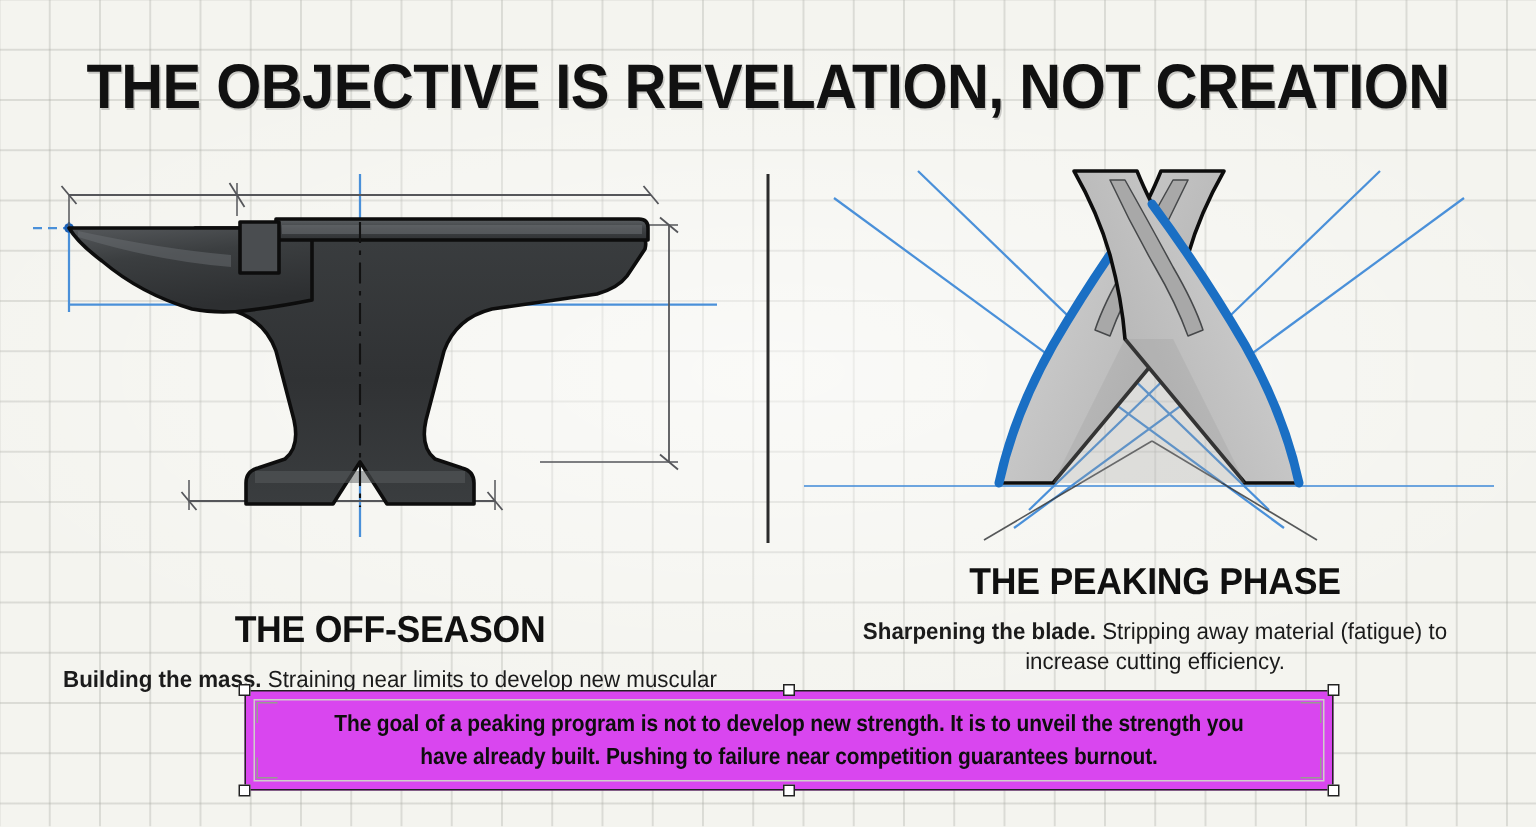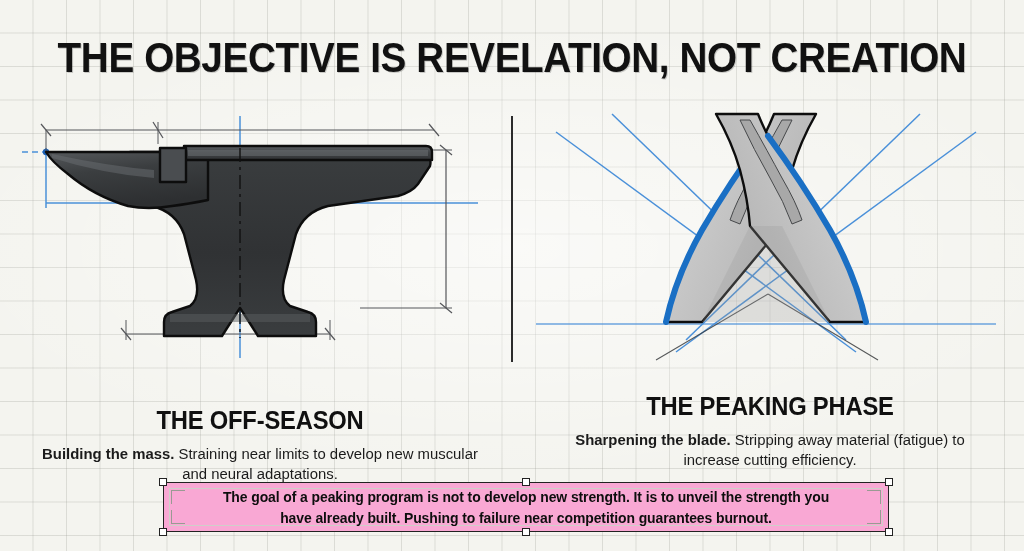--- a/index.html
+++ b/index.html
@@ -60,21 +60,21 @@
   
   .panel { position:absolute; top:108px; height:260px; }
   #panel-left  { left:8px;   width:500px; }
   #panel-right { left:516px; width:500px; }
 
   .panel-svg { display:block; width:100%; height:100%; }
 
   
   .caption-block { position:absolute; text-align:center; }
   #caption-left  { left:30px;  top:374px; width:460px;margin-top:32px; }
-  #caption-right { left:540px; top:392px; width:460px; }
+  #caption-right { left:540px; top:374px; width:460px; }
 
   .caption-heading {
     font-size:25px;
     font-weight:bold;
     color:#101010;
     letter-spacing:-0.2px;
     transform:scaleX(0.95);
     white-space:nowrap;
   }
   .caption-body {
@@ -82,24 +82,24 @@
     font-size:15.5px;
     line-height:1.30;
     color:#1b1b1b;
     transform:scaleX(0.96);
   }
   .caption-body b { font-weight:bold; }
 
   
   #quote-box {
     position:absolute;
-    left:163px; top:482px;
-    width:726px; height:50px;
+    left:163px; top:460px;
+    width:726px; height:67px;
     border:1.5px solid #222222;
-    background:#f9a8d4;
+    background:#d946ef;
   }
   #quote-inner {
     position:absolute; inset:5px;
     border:1px solid #cfcfc9;
     display:flex; align-items:center; justify-content:center;
   }
   #quote-text {
     font-size:15.5px;
     font-weight:bold;
     line-height:1.38;

